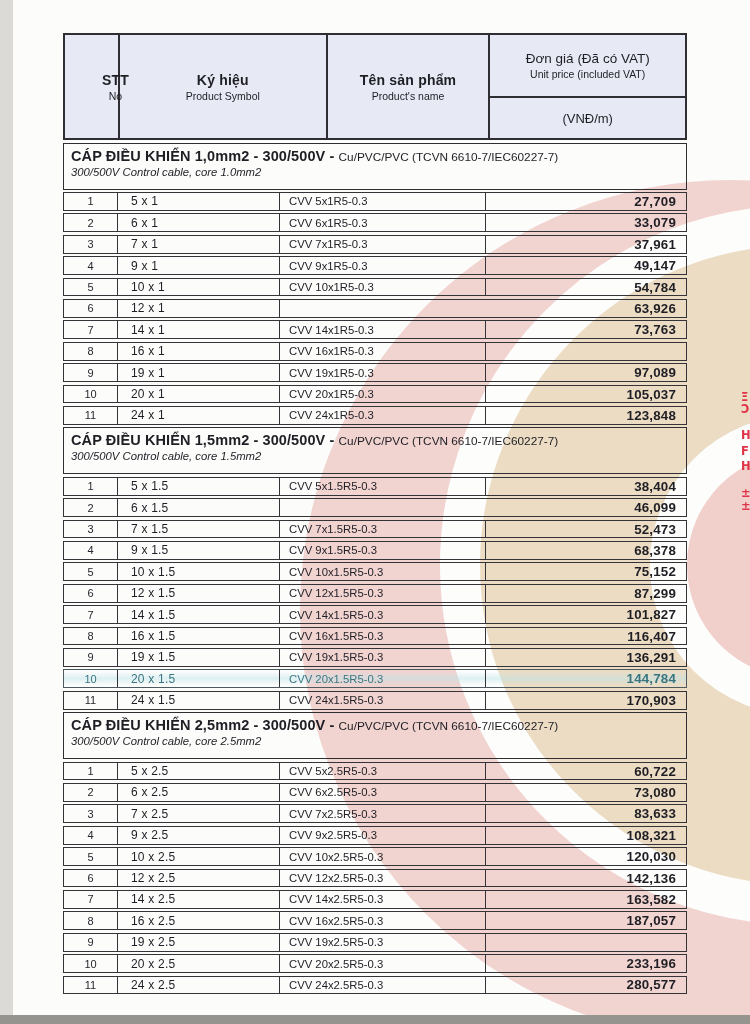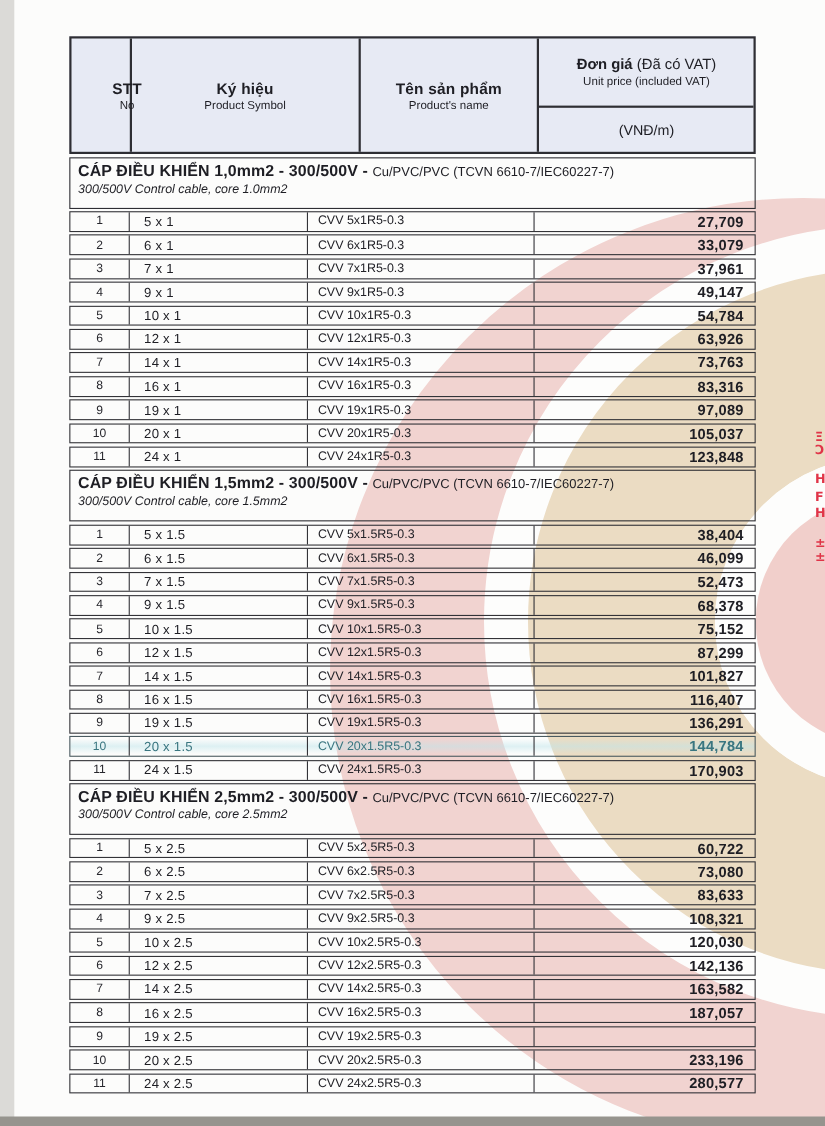--- a/index.html
+++ b/index.html
@@ -29,21 +29,21 @@
   .h-name{width:163px;}
   .h-sym{width:208px;}
   .h-price{width:195px;padding:0;}
   .h-bold{font-weight:bold;font-size:14px;letter-spacing:.2px;}
   .h-sub{font-size:10.5px;margin-top:2px;}
   .h-price-top{flex:1.55;display:flex;flex-direction:column;justify-content:center;align-items:center;
                border-bottom:2px solid #2e2e33;width:100%;box-sizing:border-box;}
   .h-price-bottom{flex:1;display:flex;justify-content:center;align-items:center;width:100%;
                font-weight:normal;font-size:13px;border-radius:19px;}
   .h-price-line1{font-size:13.5px;}
-  .h-price-line1 b{font-weight:bold;}
+  .h-price-line1 b{font-weight:normal;}
   
   .section-title{border:1.8px solid #2e2e33;margin-top:2.5px;height:47px;box-sizing:border-box;
                  padding:4px 7px 17px 7px;background:transparent;}
   .st-line1{font-size:14.5px;}
   .st-bold{font-weight:bold;letter-spacing:.1px;}
   .st-normal{font-size:11.8px;font-weight:normal;}
   .st-sub{font-style:italic;font-size:11.3px;margin-top:2px;}
   
   .row{display:flex;border:1.7px solid #333338;margin-top:2.6px;height:18.8px;box-sizing:border-box;
        align-items:stretch;background:transparent;}
@@ -137,36 +137,34 @@
   <div class="row">
     <div class="cell c-no">5</div>
     <div class="cell c-name">10 x 1</div>
     <div class="cell c-sym">CVV 10x1R5-0.3</div>
     <div class="cell c-price">54,784</div>
   </div>
 
   <div class="row">
     <div class="cell c-no">6</div>
     <div class="cell c-name">12 x 1</div>
-    <div class="cell c-sym">CVV 12x1R5-0.3</div>
     <div class="cell c-price">63,926</div>
   </div>
 
   <div class="row">
     <div class="cell c-no">7</div>
     <div class="cell c-name">14 x 1</div>
     <div class="cell c-sym">CVV 14x1R5-0.3</div>
     <div class="cell c-price">73,763</div>
   </div>
 
   <div class="row">
     <div class="cell c-no">8</div>
     <div class="cell c-name">16 x 1</div>
     <div class="cell c-sym">CVV 16x1R5-0.3</div>
-    <div class="cell c-price">83,316</div>
   </div>
 
   <div class="row">
     <div class="cell c-no">9</div>
     <div class="cell c-name">19 x 1</div>
     <div class="cell c-sym">CVV 19x1R5-0.3</div>
     <div class="cell c-price">97,089</div>
   </div>
 
   <div class="row">
@@ -196,21 +194,20 @@
   <div class="row">
     <div class="cell c-no">1</div>
     <div class="cell c-name">5 x 1.5</div>
     <div class="cell c-sym">CVV 5x1.5R5-0.3</div>
     <div class="cell c-price">38,404</div>
   </div>
 
   <div class="row">
     <div class="cell c-no">2</div>
     <div class="cell c-name">6 x 1.5</div>
-    <div class="cell c-sym">CVV 6x1.5R5-0.3</div>
     <div class="cell c-price">46,099</div>
   </div>
 
   <div class="row">
     <div class="cell c-no">3</div>
     <div class="cell c-name">7 x 1.5</div>
     <div class="cell c-sym">CVV 7x1.5R5-0.3</div>
     <div class="cell c-price">52,473</div>
   </div>
 

